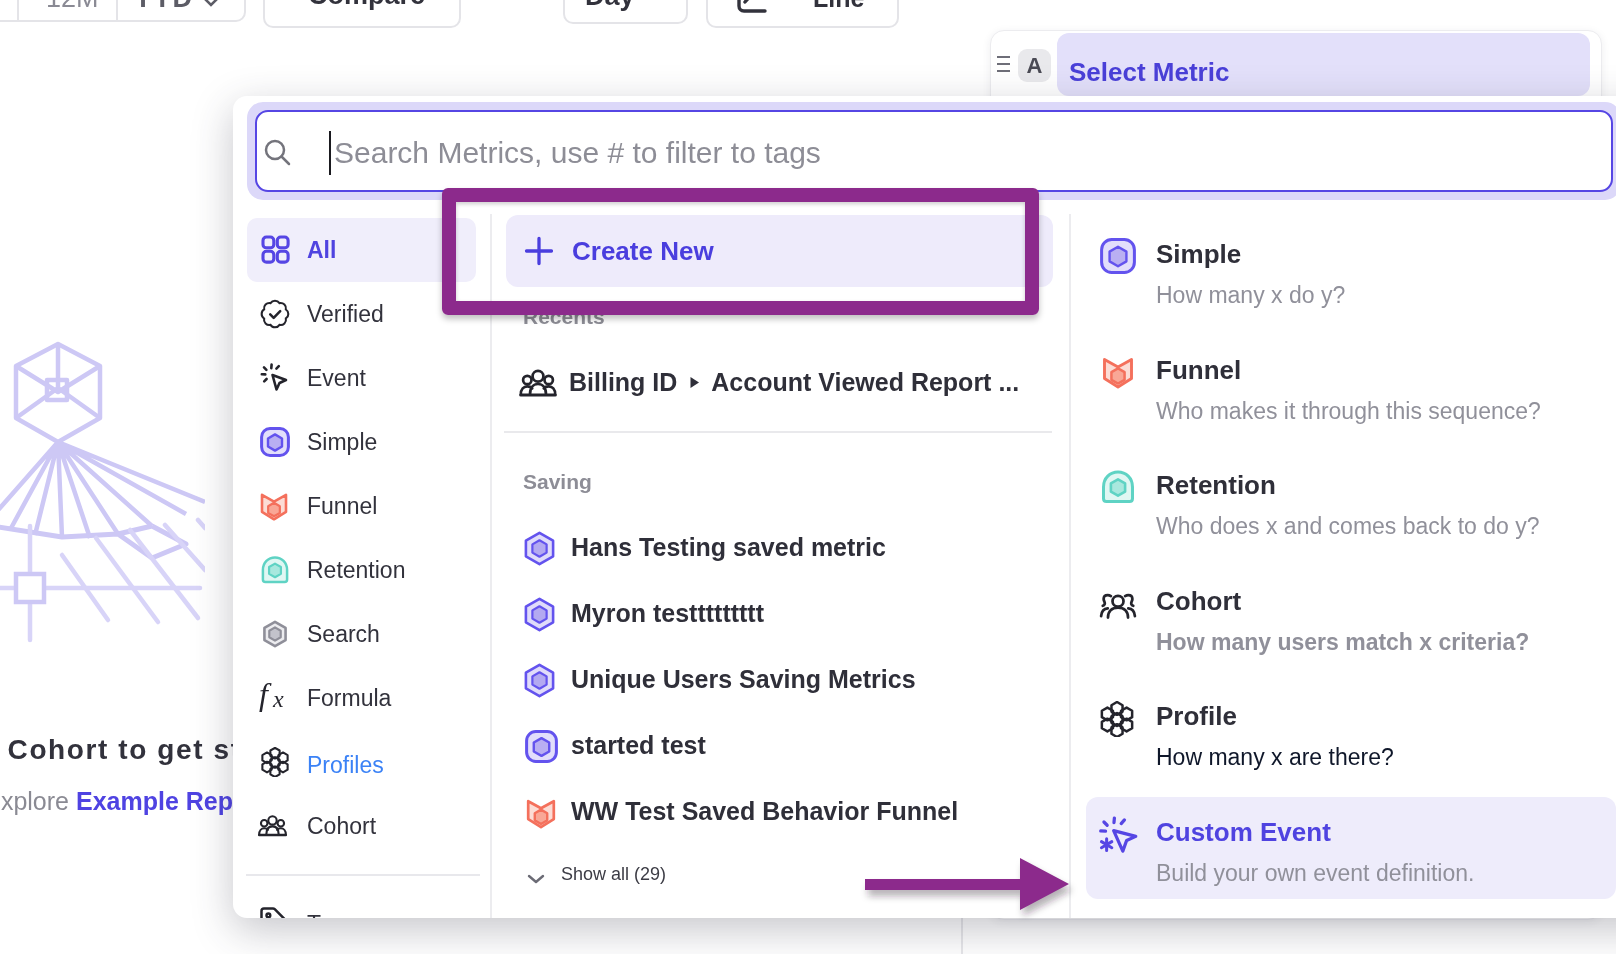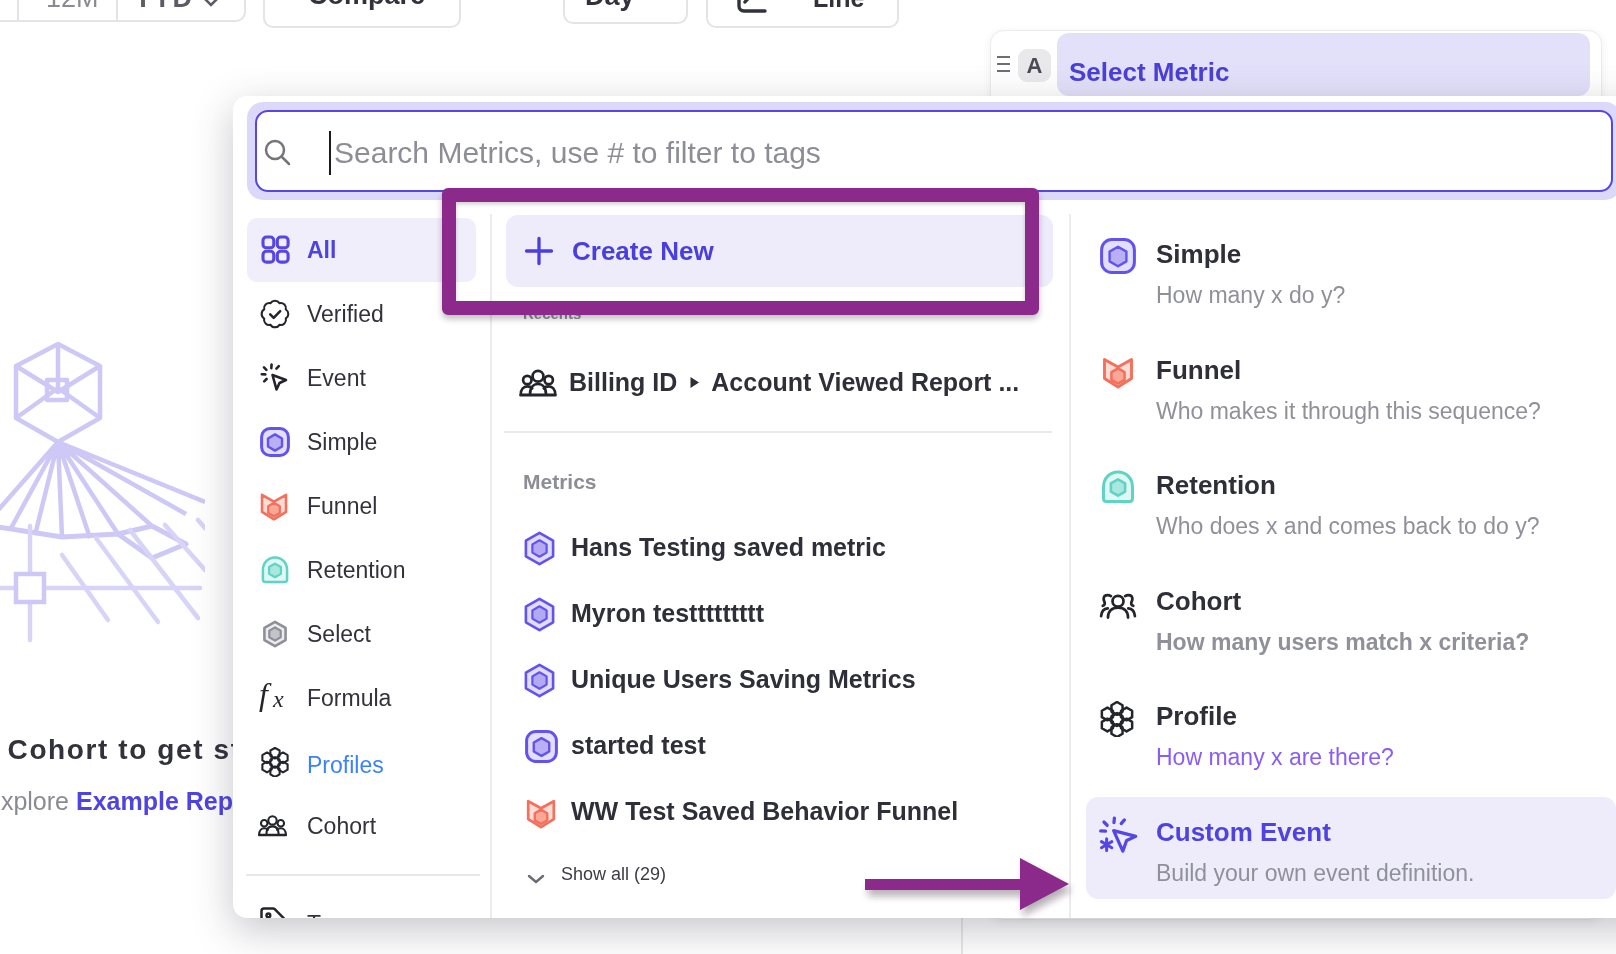--- a/index.html
+++ b/index.html
@@ -116,21 +116,21 @@
     <div class="abs" style="left:74px; top:394px; font-size:23px; font-weight:500; color:#32323c; line-height:32px;">Funnel</div>
     <svg class="abs" style="left:25px; top:394px;" width="32" height="32" viewBox="0 0 32 32">
       <path d="M4.0,4.9 L16.0,11.6 L28.0,4.9 L28.0,21.8 L16.0,29.3 L4.0,21.8 Z" fill="#fcdcd5" stroke="#f4705c" stroke-width="2.6" stroke-linejoin="round"></path>
       <path d="M16.00,12.80 L21.85,16.18 L21.85,22.93 L16.00,26.31 L10.15,22.93 L10.15,16.18 Z" fill="#f9a796" stroke="#f4705c" stroke-width="2.2" stroke-linejoin="round"></path>
     </svg>
     <div class="abs" style="left:74px; top:458px; font-size:23px; font-weight:500; color:#32323c; line-height:32px;">Retention</div>
     <svg class="abs" style="left:27px; top:459px;" width="30" height="30" viewBox="0 0 30 30">
       <path d="M2.9,24.6 L2.9,15.0 C2.9,7.5 8.3,2.5 15.0,2.5 C21.7,2.5 27.1,7.5 27.1,15.0 L27.1,24.6 Q27.1,27.1 24.6,27.1 L5.4,27.1 Q2.9,27.1 2.9,24.6 Z" fill="#e0f7f3" stroke="#5fd3c4" stroke-width="2.5" stroke-linejoin="round"></path>
       <path d="M15.00,8.58 L20.92,12.00 L20.92,18.83 L15.00,22.25 L9.08,18.83 L9.08,12.00 Z" fill="#a8e8de" stroke="#5fd3c4" stroke-width="2.2" stroke-linejoin="round"></path>
     </svg>
-    <div class="abs" style="left:74px; top:522px; font-size:23px; font-weight:500; color:#32323c; line-height:32px;">Select</div>
+    <div class="abs" style="left:74px; top:522px; font-size:23px; font-weight:500; color:#32323c; line-height:32px;">Search</div>
     <svg class="abs" style="left:28px; top:524px;" width="28" height="28" viewBox="0 0 28 28">
       <path d="M14.00,1.80 L24.57,7.90 L24.57,20.10 L14.00,26.20 L3.43,20.10 L3.43,7.90 Z" fill="#ececef" stroke="#8f8f99" stroke-width="2.6" stroke-linejoin="round"></path>
       <path d="M14.00,7.42 L19.70,10.71 L19.70,17.29 L14.00,20.58 L8.30,17.29 L8.30,10.71 Z" fill="#c3c3cb" stroke="#8f8f99" stroke-width="2.2" stroke-linejoin="round"></path>
     </svg>
     <div class="abs" style="left:74px; top:586px; font-size:23px; font-weight:500; color:#32323c; line-height:32px;">Formula</div>
     <svg class="abs" style="left:26px; top:586px;" width="38" height="36" viewBox="0 0 38 36">
       <text x="0" y="23" font-family="Liberation Serif, serif" font-style="italic" font-weight="500" font-size="32" fill="#24242c">f</text>
       <text x="14" y="25" font-family="Liberation Serif, serif" font-style="italic" font-weight="500" font-size="24" fill="#24242c">x</text>
     </svg>
     <div class="abs" style="left:74px; top:653px; font-size:23px; font-weight:500; color:#3b82f6; line-height:32px;">Profiles</div>
@@ -161,37 +161,37 @@
         <path d="M12.586 2.586A2 2 0 0 0 11.172 2H4a2 2 0 0 0-2 2v7.172a2 2 0 0 0 .586 1.414l8.704 8.704a2.426 2.426 0 0 0 3.42 0l6.58-6.58a2.426 2.426 0 0 0 0-3.42z"></path>
         <circle cx="7.5" cy="7.5" r="1.5"></circle>
       </g>
     </svg>
     <div class="abs" style="left:74px; top:815px; font-size:23px; font-weight:500; color:#32323c;">Tags</div>
   <div class="abs" style="left:273px; top:119px; width:547px; height:72px; background:#eeebfb; border-radius:12px;"></div>
     <svg class="abs" style="left:291px; top:140px;" width="30" height="30" viewBox="0 0 30 30">
       <path d="M15 2.5 L15 27.5 M2.5 15 L27.5 15" stroke="#4a3ede" stroke-width="3.3" stroke-linecap="round"></path>
     </svg>
     <div class="abs" style="left:339px; top:140px; font-size:26px; font-weight:600; color:#4a3ede;">Create New</div>
-    <div class="abs" style="left:290px; top:209px; font-size:15px; font-weight:600; color:#8d8d96;">Recents</div>
+    <div class="abs" style="left:290px; top:209px; font-size:21px; font-weight:600; color:#8d8d96;">Recents</div>
     <svg class="abs" style="left:285px; top:272px;" width="40" height="30" viewBox="0 0 40 30">
       <g transform="scale(1.000)" fill="none" stroke="#24242c" stroke-width="2.7" stroke-linecap="round">
         <circle cx="20" cy="8.3" r="5.4"></circle>
         <circle cx="9.3" cy="12" r="4.2"></circle>
         <circle cx="30.7" cy="12" r="4.2"></circle>
         <path d="M12 26.5 C12 19.5 15.5 16 20 16 C24.5 16 28 19.5 28 26.5"></path>
         <path d="M2.8 26.5 C2.8 21.2 5.8 18.4 9.3 18.4 C11.4 18.4 13.1 19.1 14.2 20.4"></path>
         <path d="M37.2 26.5 C37.2 21.2 34.2 18.4 30.7 18.4 C28.6 18.4 26.9 19.1 25.8 20.4"></path>
         <path d="M2.8 27 L37.2 27" stroke-width="3.2"></path>
       </g>
     </svg>
     <div class="abs" style="left:336px; top:272px; font-size:25px; font-weight:600; color:#2f2f39;">Billing ID <svg width="13" height="17" viewBox="0 0 13 17" style="margin:0 4px;">
         <path d="M2.5 3 L11 8.5 L2.5 14 Z" fill="#2f2f39"></path>
       </svg> Account Viewed Report ...</div>
     <div class="abs" style="left:271px; top:335px; width:548px; height:1.5px; background:#e9e9ec;"></div>
-    <div class="abs" style="left:290px; top:374px; font-size:21px; font-weight:600; color:#8d8d96;">Metrics</div>
+    <div class="abs" style="left:290px; top:374px; font-size:21px; font-weight:600; color:#8d8d96;">Saving</div>
     <svg class="abs" style="left:289px; top:435px;" width="35" height="35" viewBox="0 0 35 35">
       <path d="M17.50,1.80 L31.10,9.65 L31.10,25.35 L17.50,33.20 L3.90,25.35 L3.90,9.65 Z" fill="#e0dcfa" stroke="#6353ee" stroke-width="2.6" stroke-linejoin="round"></path>
       <path d="M17.50,9.28 L24.62,13.39 L24.62,21.61 L17.50,25.73 L10.38,21.61 L10.38,13.39 Z" fill="#b3a9f1" stroke="#6353ee" stroke-width="2.2" stroke-linejoin="round"></path>
     </svg>
     <div class="abs" style="left:338px; top:437px; font-size:25px; font-weight:600; color:#2f2f39;">Hans Testing saved metric</div>
     <svg class="abs" style="left:289px; top:501px;" width="35" height="35" viewBox="0 0 35 35">
       <path d="M17.50,1.80 L31.10,9.65 L31.10,25.35 L17.50,33.20 L3.90,25.35 L3.90,9.65 Z" fill="#e0dcfa" stroke="#6353ee" stroke-width="2.6" stroke-linejoin="round"></path>
       <path d="M17.50,9.28 L24.62,13.39 L24.62,21.61 L17.50,25.73 L10.38,21.61 L10.38,13.39 Z" fill="#b3a9f1" stroke="#6353ee" stroke-width="2.2" stroke-linejoin="round"></path>
     </svg>
     <div class="abs" style="left:338px; top:503px; font-size:25px; font-weight:600; color:#2f2f39;">Myron testtttttttt</div>
@@ -248,21 +248,21 @@
     <svg class="abs" style="left:866px; top:605px;" width="36" height="36" viewBox="0 0 36 36">
       <path d="M18.00,12.10 L23.54,15.30 L23.54,21.70 L18.00,24.90 L12.46,21.70 L12.46,15.30 Z" fill="none" stroke="#24242c" stroke-width="2.5" stroke-linejoin="round"></path>
       <path d="M18.00,1.02 L23.54,4.22 L23.54,10.62 L18.00,13.82 L12.46,10.62 L12.46,4.22 Z" fill="none" stroke="#24242c" stroke-width="2.5" stroke-linejoin="round"></path>
       <path d="M27.60,6.56 L33.14,9.76 L33.14,16.16 L27.60,19.36 L22.06,16.16 L22.06,9.76 Z" fill="none" stroke="#24242c" stroke-width="2.5" stroke-linejoin="round"></path>
       <path d="M27.60,17.64 L33.14,20.84 L33.14,27.24 L27.60,30.44 L22.06,27.24 L22.06,20.84 Z" fill="none" stroke="#24242c" stroke-width="2.5" stroke-linejoin="round"></path>
       <path d="M18.00,23.18 L23.54,26.38 L23.54,32.78 L18.00,35.98 L12.46,32.78 L12.46,26.38 Z" fill="none" stroke="#24242c" stroke-width="2.5" stroke-linejoin="round"></path>
       <path d="M8.40,17.64 L13.94,20.84 L13.94,27.24 L8.40,30.44 L2.86,27.24 L2.86,20.84 Z" fill="none" stroke="#24242c" stroke-width="2.5" stroke-linejoin="round"></path>
       <path d="M8.40,6.56 L13.94,9.76 L13.94,16.16 L8.40,19.36 L2.86,16.16 L2.86,9.76 Z" fill="none" stroke="#24242c" stroke-width="2.5" stroke-linejoin="round"></path>
     </svg>
     <div class="abs" style="left:923px; top:605px; font-size:26px; font-weight:600; color:#2f2f39;">Profile</div>
-    <div class="abs" style="left:923px; top:648px; font-size:23px; font-weight:500; color:#8b5cf6;">How many x are there?</div>
+    <div class="abs" style="left:923px; top:648px; font-size:23px; font-weight:500; color:#0f172a;">How many x are there?</div>
     <svg class="abs" style="left:865px; top:718.5px;" width="41" height="41" viewBox="0 0 41 41">
       <g transform="scale(1.079)" fill="none" stroke="#5646e4" stroke-width="3" stroke-linecap="round" stroke-linejoin="round">
         <path d="M14.5 14.5 L35 19.8 L26.5 23.6 L23 33.5 Z"></path>
         <path d="M14.8 7 L15.2 2.8"></path>
         <path d="M8.5 9.5 L5.5 6.5"></path>
         <path d="M21.5 8 L24.5 4.5"></path>
         <path d="M7 15 L2.5 14.8"></path>
         <path d="M8 22 L8 33 M3.2 24.7 L12.8 30.3 M12.8 24.7 L3.2 30.3" stroke-width="2.8"></path>
       </g>
     </svg>

